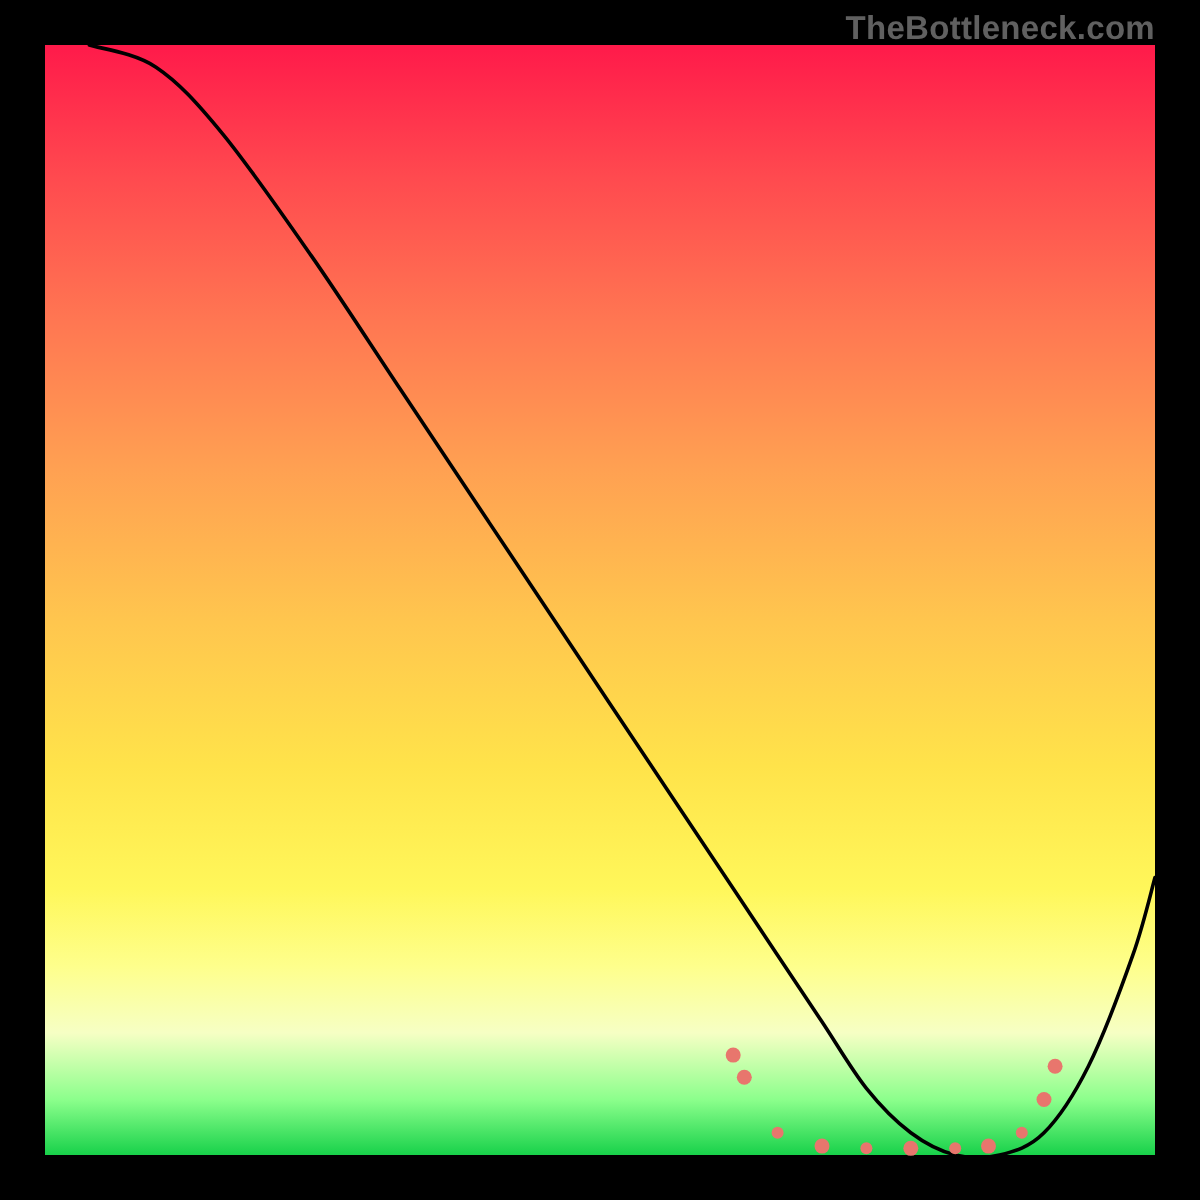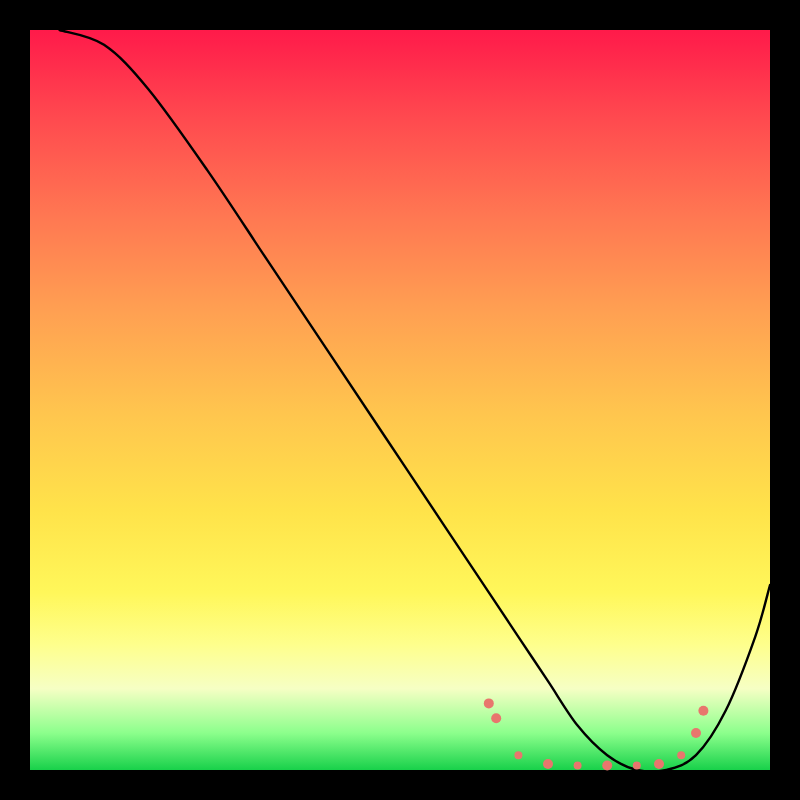--- a/index.html
+++ b/index.html
@@ -57,20 +57,21 @@
     top: 0;
     width: 740px;
     height: 740px;
     overflow: visible;
   }
 </style>
 </head>
 <body>
 
 <div class="frame">
+  <div class="watermark">TheBottleneck.com</div>
   <div class="plot">
     <svg class="curve" viewBox="0 0 740 740">
       <g>
         <path id="curvePath" fill="none" stroke="#000" stroke-width="2.4" stroke-linecap="round" d="M 29.6,0 C 37,2.466666666666678 59.199999999999996,4.9333333333334135 74,14.800000000000068 C 88.8,24.66666666666672 101.13333333333334,38.23333333333329 118.4,59.19999999999993 C 135.66666666666669,80.16666666666657 157.86666666666667,112.23333333333322 177.6,140.5999999999999 C 197.33333333333331,168.96666666666658 217.06666666666666,199.8 236.8,229.40000000000003 C 256.53333333333336,259.00000000000006 276.26666666666665,288.6 296,318.20000000000005 C 315.73333333333335,347.80000000000007 335.46666666666664,377.40000000000003 355.2,407 C 374.93333333333334,436.59999999999997 397.1333333333334,469.9 414.40000000000003,495.79999999999995 C 431.6666666666667,521.6999999999999 446.4666666666667,543.9 458.8,562.4 C 471.1333333333333,580.9 478.53333333333336,592 488.40000000000003,606.8 C 498.2666666666667,621.5999999999999 508.1333333333333,636.4000000000001 518,651.2 C 527.8666666666667,666 537.7333333333333,683.2666666666667 547.6,695.6 C 557.4666666666667,707.9333333333334 567.3333333333334,717.8000000000001 577.2,725.2 C 587.0666666666667,732.6 596.9333333333333,737.5333333333333 606.8,740 C 616.6666666666666,742.4666666666667 626.5333333333333,742.4666666666667 636.4,740 C 646.2666666666667,737.5333333333333 656.1333333333333,735.0666666666667 666,725.2 C 675.8666666666667,715.3333333333334 685.7333333333332,700.5333333333333 695.5999999999999,680.8 C 705.4666666666666,661.0666666666666 717.8,627.7666666666667 725.1999999999999,606.8 C 732.5999999999999,585.8333333333333 737.5333333333333,563.6333333333333 740,555"></path>
       </g>
       <g id="dotsGroup">
           <circle cx="458.8" cy="673.4" r="5" fill="#e8766d"></circle>
           <circle cx="466.2" cy="688.2" r="5" fill="#e8766d"></circle>
           <circle cx="488.40000000000003" cy="725.2" r="4" fill="#e8766d"></circle>
           <circle cx="518" cy="734.08" r="5" fill="#e8766d"></circle>

